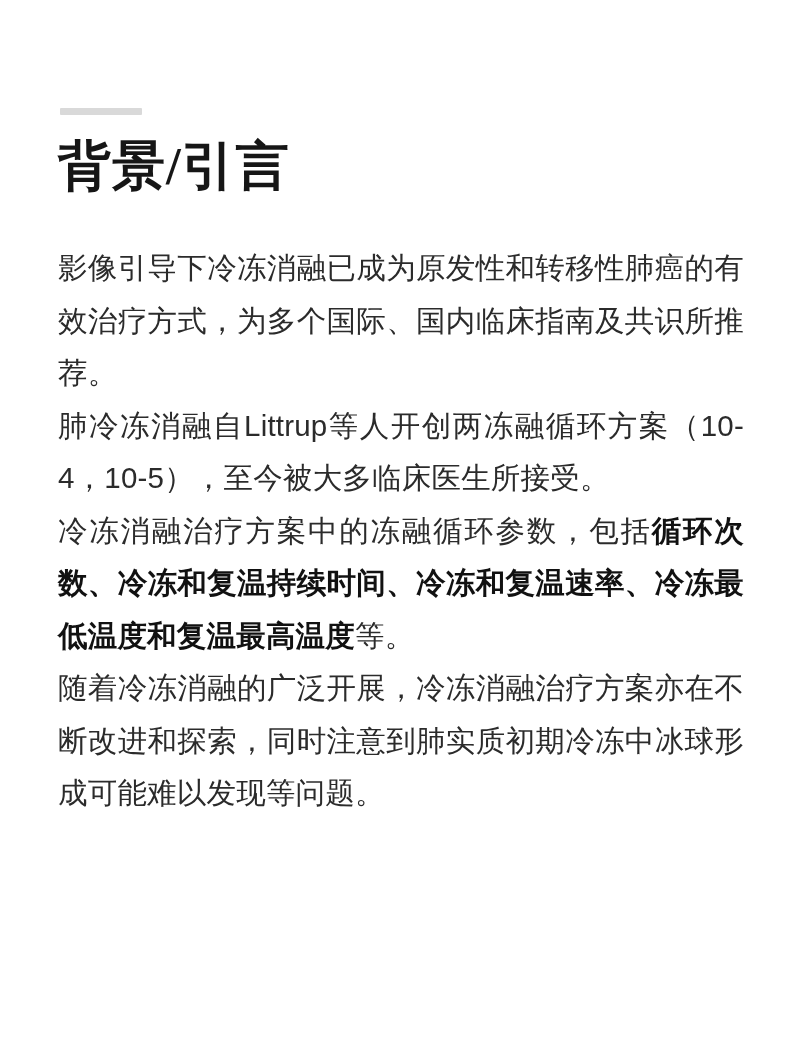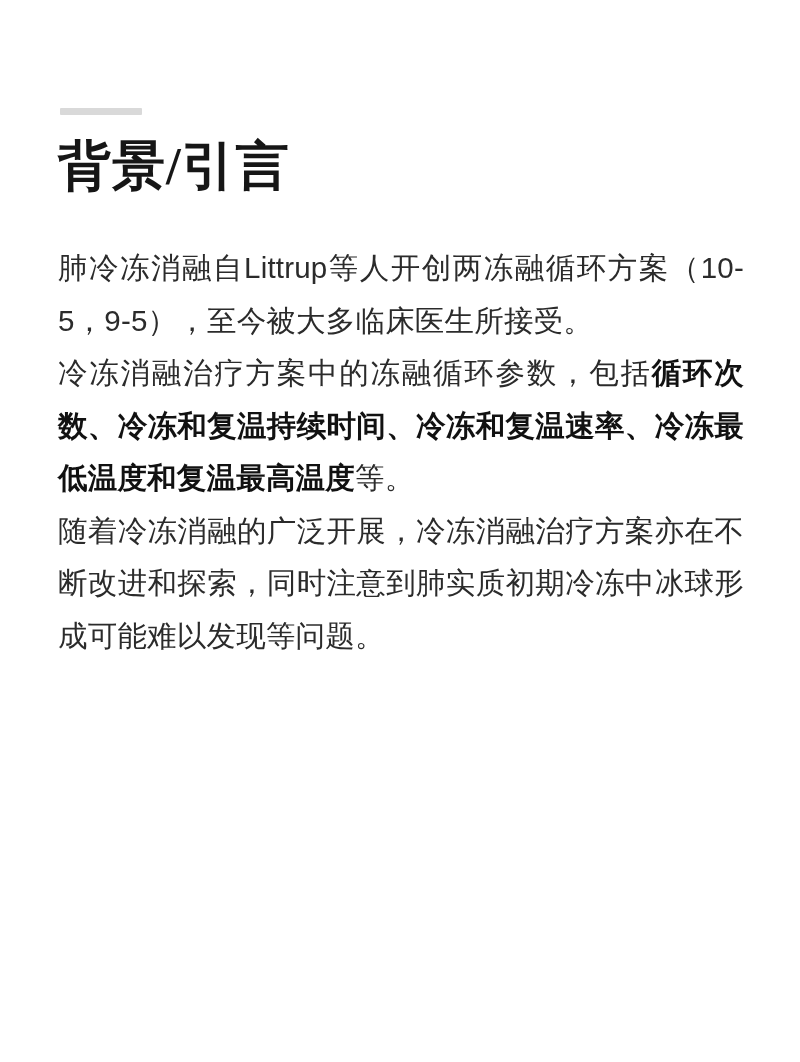--- a/index.html
+++ b/index.html
@@ -61,18 +61,19 @@
 </head>
 <body>
 
 <div class="page">
 
   <div class="rule"></div>
 
   <h1 class="title">背景/引言</h1>
 
   <div class="body">
-    <p class="para"><span>肺冷冻消融自Littrup等人开创两冻融循环方案（10-5，9-5），至今被大多临床医生所接受。</span></p>
+    <p class="para"><span>影像引导下冷冻消融已成为原发性和转移性肺癌的有效治疗方式，为多个国际、国内临床指南及共识所推荐。</span></p>
+    <p class="para"><span>肺冷冻消融自Littrup等人开创两冻融循环方案（10-4，10-5），至今被大多临床医生所接受。</span></p>
     <p class="para"><span>冷冻消融治疗方案中的冻融循环参数，包括</span><strong>循环次数、冷冻和复温持续时间、冷冻和复温速率、冷冻最低温度和复温最高温度</strong><span>等。</span></p>
     <p class="para"><span>随着冷冻消融的广泛开展，冷冻消融治疗方案亦在不断改进和探索，同时注意到肺实质初期冷冻中冰球形成可能难以发现等问题。</span></p>
   </div>
 
 </div>
 
 </body></html>

